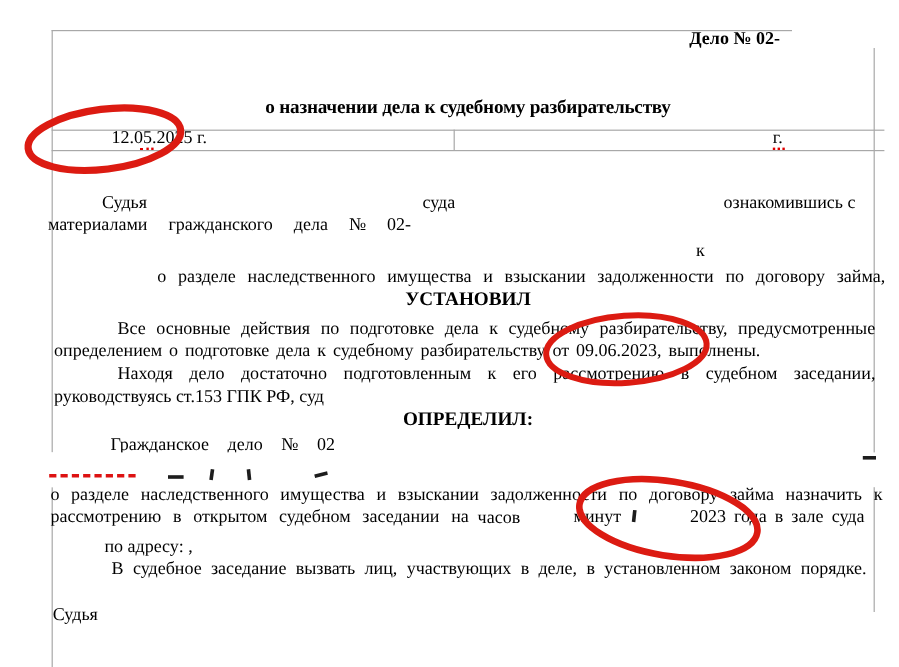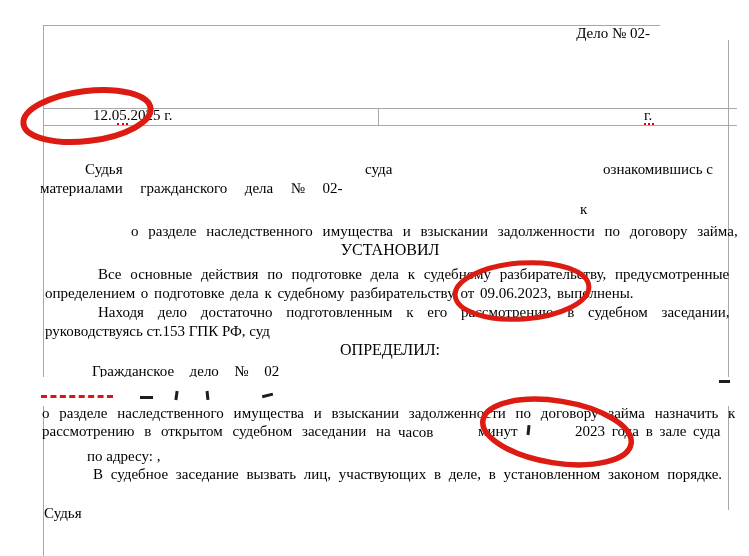--- a/index.html
+++ b/index.html
@@ -1,19 +1,19 @@
 <!DOCTYPE html>
 <html><head>
 <meta charset="utf-8">
 <style>
   html,body{margin:0;padding:0;background:#fff;}
   .page{position:relative;width:749px;height:556px;background:#fff;overflow:hidden;
         font-family:"Liberation Serif","DejaVu Serif",serif;color:#000;}
   .t{position:absolute;white-space:pre;font-size:15px;line-height:1.15;color:#000;}
-  .b{font-weight:normal;}
+  .b{font-weight:bold;}
   .center-block{position:absolute;left:43px;width:694px;text-align:center;}
   .hline{position:absolute;height:1px;background:#a8a8a8;}
   .vline{position:absolute;width:1px;background:#a8a8a8;}
   .squiggle{position:absolute;height:3px;border-bottom:2px dotted #e00000;}
   .remnant{position:absolute;background:#1d1d1d;}
   .red-dash{position:absolute;height:0;border-top:3px dashed #dd1212;}
   .whiteout{position:absolute;background:#ffffff;}
   svg.annot{position:absolute;left:0;top:0;pointer-events:none;}
 </style>
 </head>
@@ -23,28 +23,29 @@
 
   <div class="hline" style="left:43px;top:25px;width:617px;"></div>
   <div class="vline" style="left:43px;top:25px;height:352px;"></div>
   <div class="vline" style="left:43px;top:406px;height:150px;"></div>
   <div class="vline" style="left:728px;top:40px;height:470px;"></div>
   <div class="hline" style="left:43px;top:108px;width:694px;"></div>
   <div class="hline" style="left:43px;top:125px;width:694px;"></div>
   <div class="vline" style="left:378px;top:108px;height:17px;"></div>
 
   <div class="t b" style="top:25px;right:99px;">Дело № 02-</div>
+  <div class="center-block t b" style="top:81px;font-size:16px;letter-spacing:-0.2px;">о назначении дела к судебному разбирательству</div>
 
   <div class="t" style="left:45px;top:107px;padding-left:48px;">12.05.2025 г.</div>
   <div class="squiggle" style="left:117px;top:120px;width:11px;"></div>
   <div class="t" style="left:644px;top:107px;">г.</div>
   <div class="squiggle" style="left:644px;top:120px;width:10px;"></div>
 
   <div class="t" style="left:85px;top:161px;">Судья</div>
-  <div class="t" style="left:365px;top:161px;">суда</div>
+  <div class="t" style="left:352px;top:161px;">суда</div>
   <div class="t" style="left:603px;top:161px;">ознакомившись с</div>
   <div class="t" style="left:40px;top:180px;word-spacing:5px;">материалами  гражданского  дела  №  02-</div>
   <div class="t" style="left:580px;top:201px;">к</div>
   <div class="t" style="left:131px;top:223px;word-spacing:6px;">о разделе наследственного имущества и взыскании задолженности по договору займа,</div>
 
   <div class="center-block t b" style="top:241px;font-size:16px;">УСТАНОВИЛ</div>
 
   <div class="t" style="left:98px;top:266px;word-spacing:5px;">Все основные действия по подготовке дела к судебному разбирательству, предусмотренные</div>
   <div class="t" style="left:45px;top:285px;word-spacing:2px;">определением о подготовке дела к судебному разбирательству от 09.06.2023, выполнены.</div>
   <div class="t" style="left:98px;top:304px;word-spacing:10px;">Находя дело достаточно подготовленным к его рассмотрению в судебном заседании,</div>

